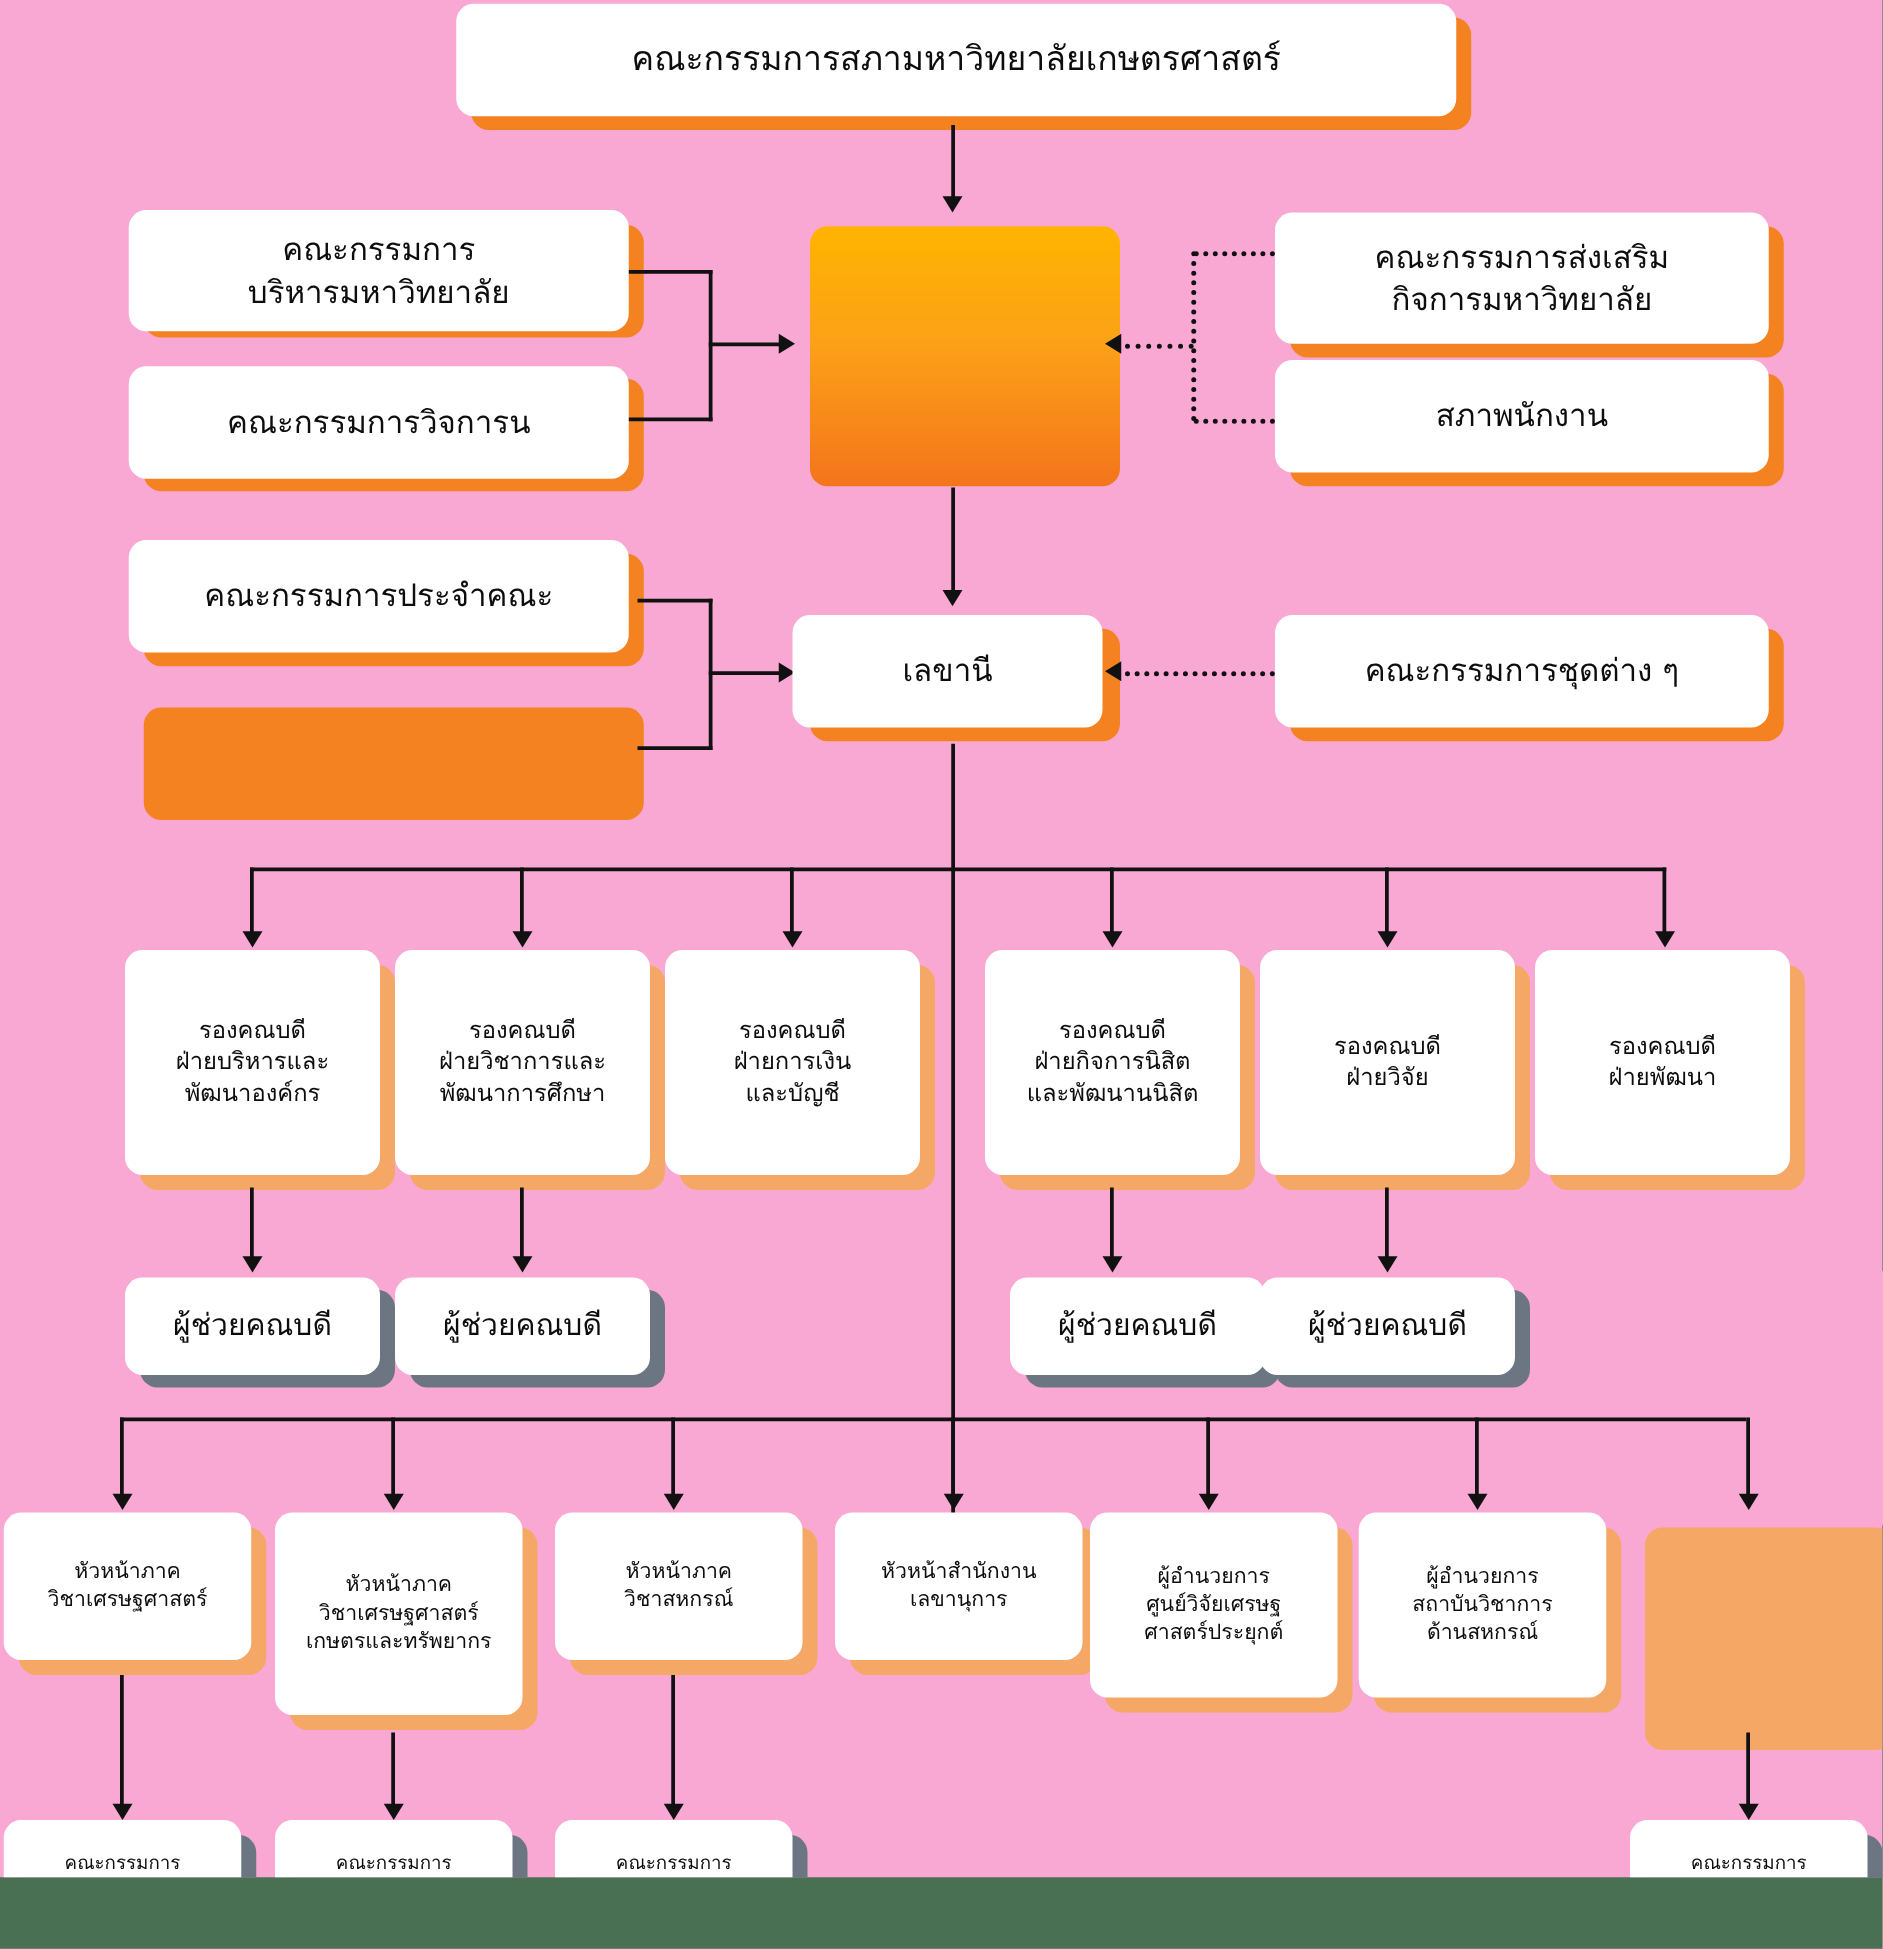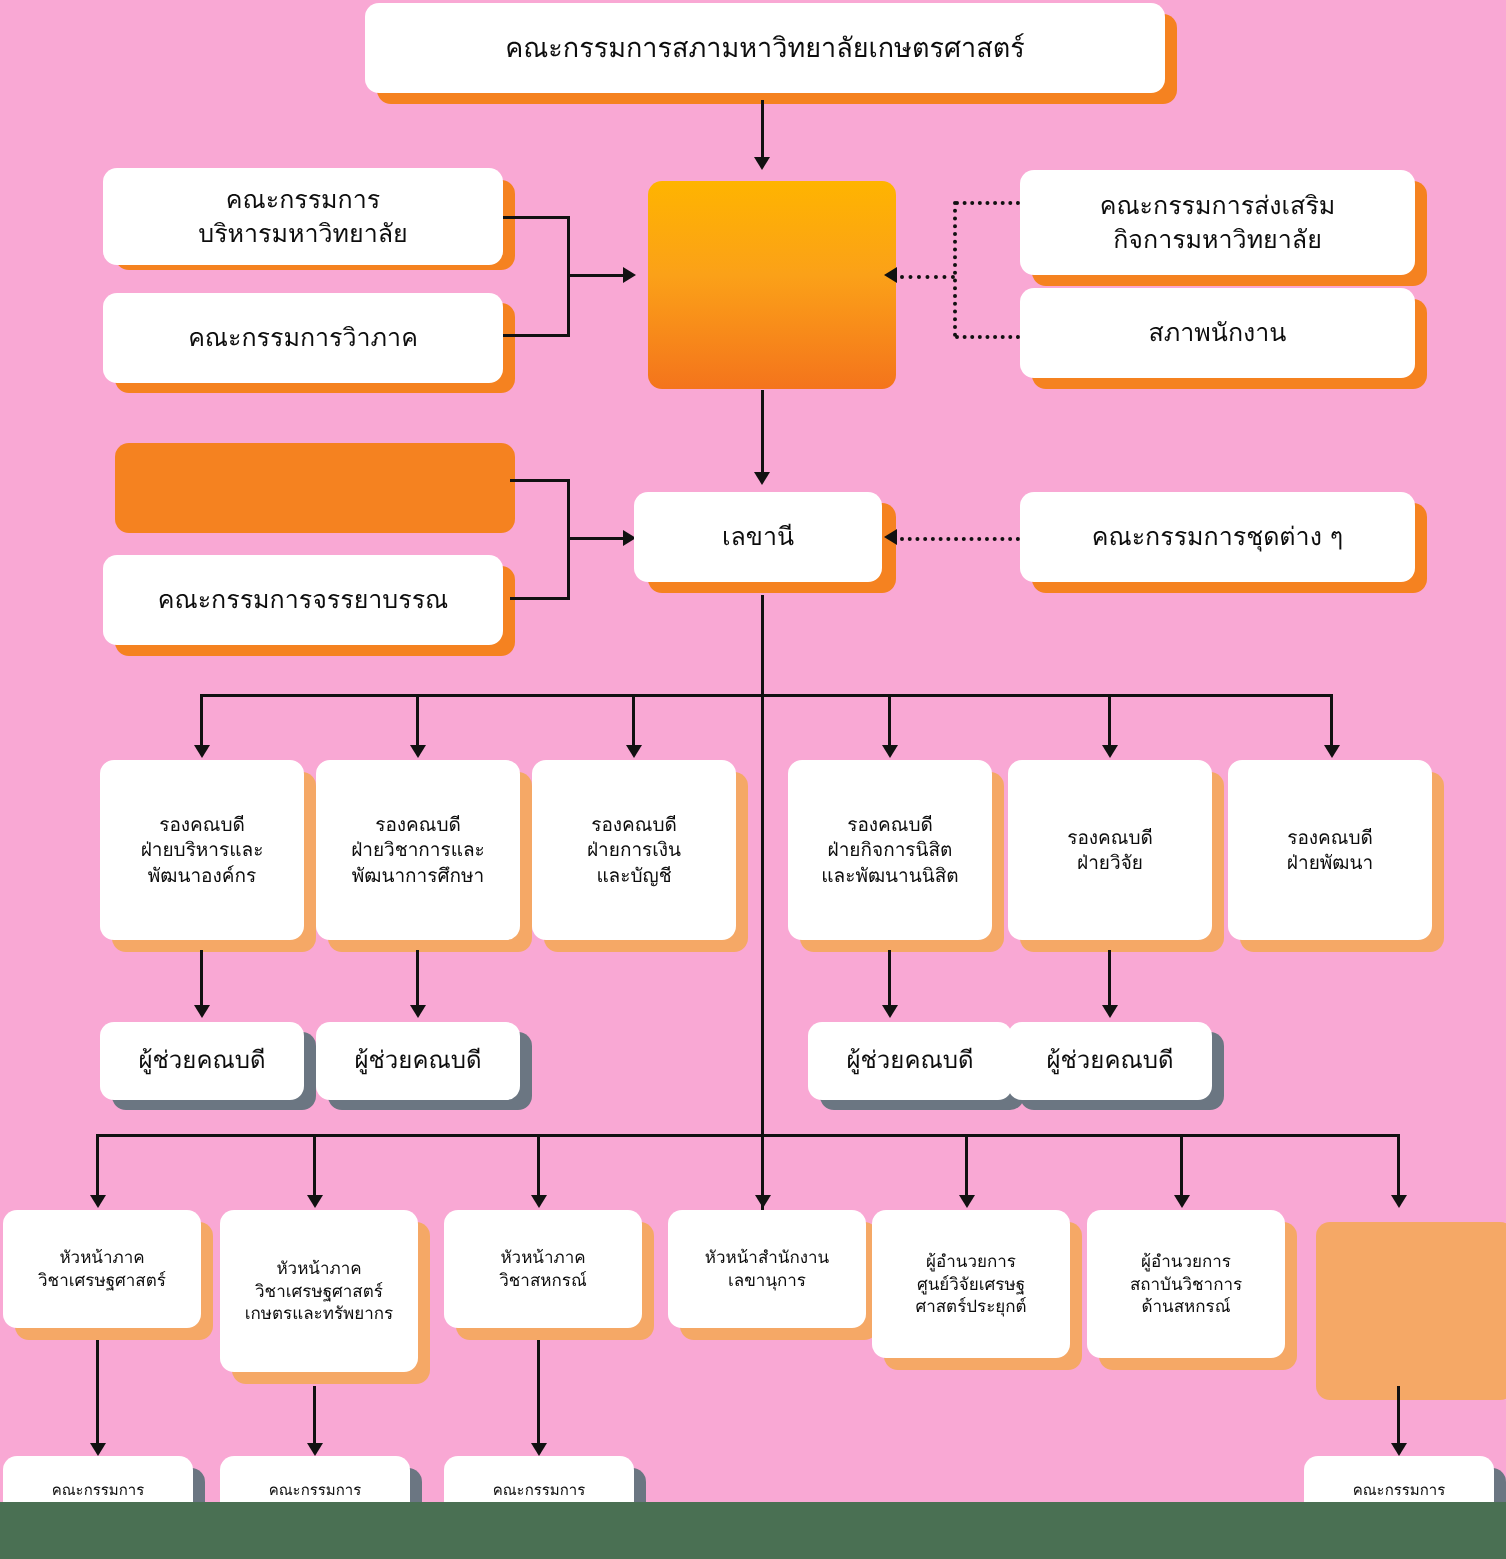--- a/index.html
+++ b/index.html
@@ -225,37 +225,37 @@
   <div class="node t-xl" style="left:365px; top:3px; width:800px; height:90px;">
     <span class="label">คณะกรรมการสภามหาวิทยาลัยเกษตรศาสตร์</span>
   </div>
 
   <div class="node t-lg" style="left:103px; top:168px; width:400px; height:97px;">
     <span class="label">คณะกรรมการ
 บริหารมหาวิทยาลัย</span>
   </div>
 
   <div class="node t-lg" style="left:103px; top:293px; width:400px; height:90px;">
-    <span class="label">คณะกรรมการวิาภาค</span>
+    <span class="label">คณะกรรมการวิจการน</span>
   </div>
 
 
   <div class="node t-lg" style="left:1020px; top:288px; width:395px; height:90px;">
     <span class="label">สภาพนักงาน</span>
   </div>
 
   <div class="node t-lg" style="left:1020px; top:170px; width:395px; height:105px;">
     <span class="label">คณะกรรมการส่งเสริม
 กิจการมหาวิทยาลัย</span>
   </div>
 
-
-  <div class="node t-lg" style="left:103px; top:555px; width:400px; height:90px;">
-    <span class="label">คณะกรรมการจรรยาบรรณ</span>
-  </div>
+  <div class="node t-lg" style="left:103px; top:432px; width:400px; height:90px;">
+    <span class="label">คณะกรรมการประจำคณะ</span>
+  </div>
+
 
   <div class="node t-lg" style="left:634px; top:492px; width:248px; height:90px;">
     <span class="label">เลขานี</span>
   </div>
 
   <div class="node t-lg" style="left:1020px; top:492px; width:395px; height:90px;">
     <span class="label">คณะกรรมการชุดต่าง ๆ</span>
   </div>
 
   <div class="node t-sm" style="left:100px; top:760px; width:204px; height:180px;">

